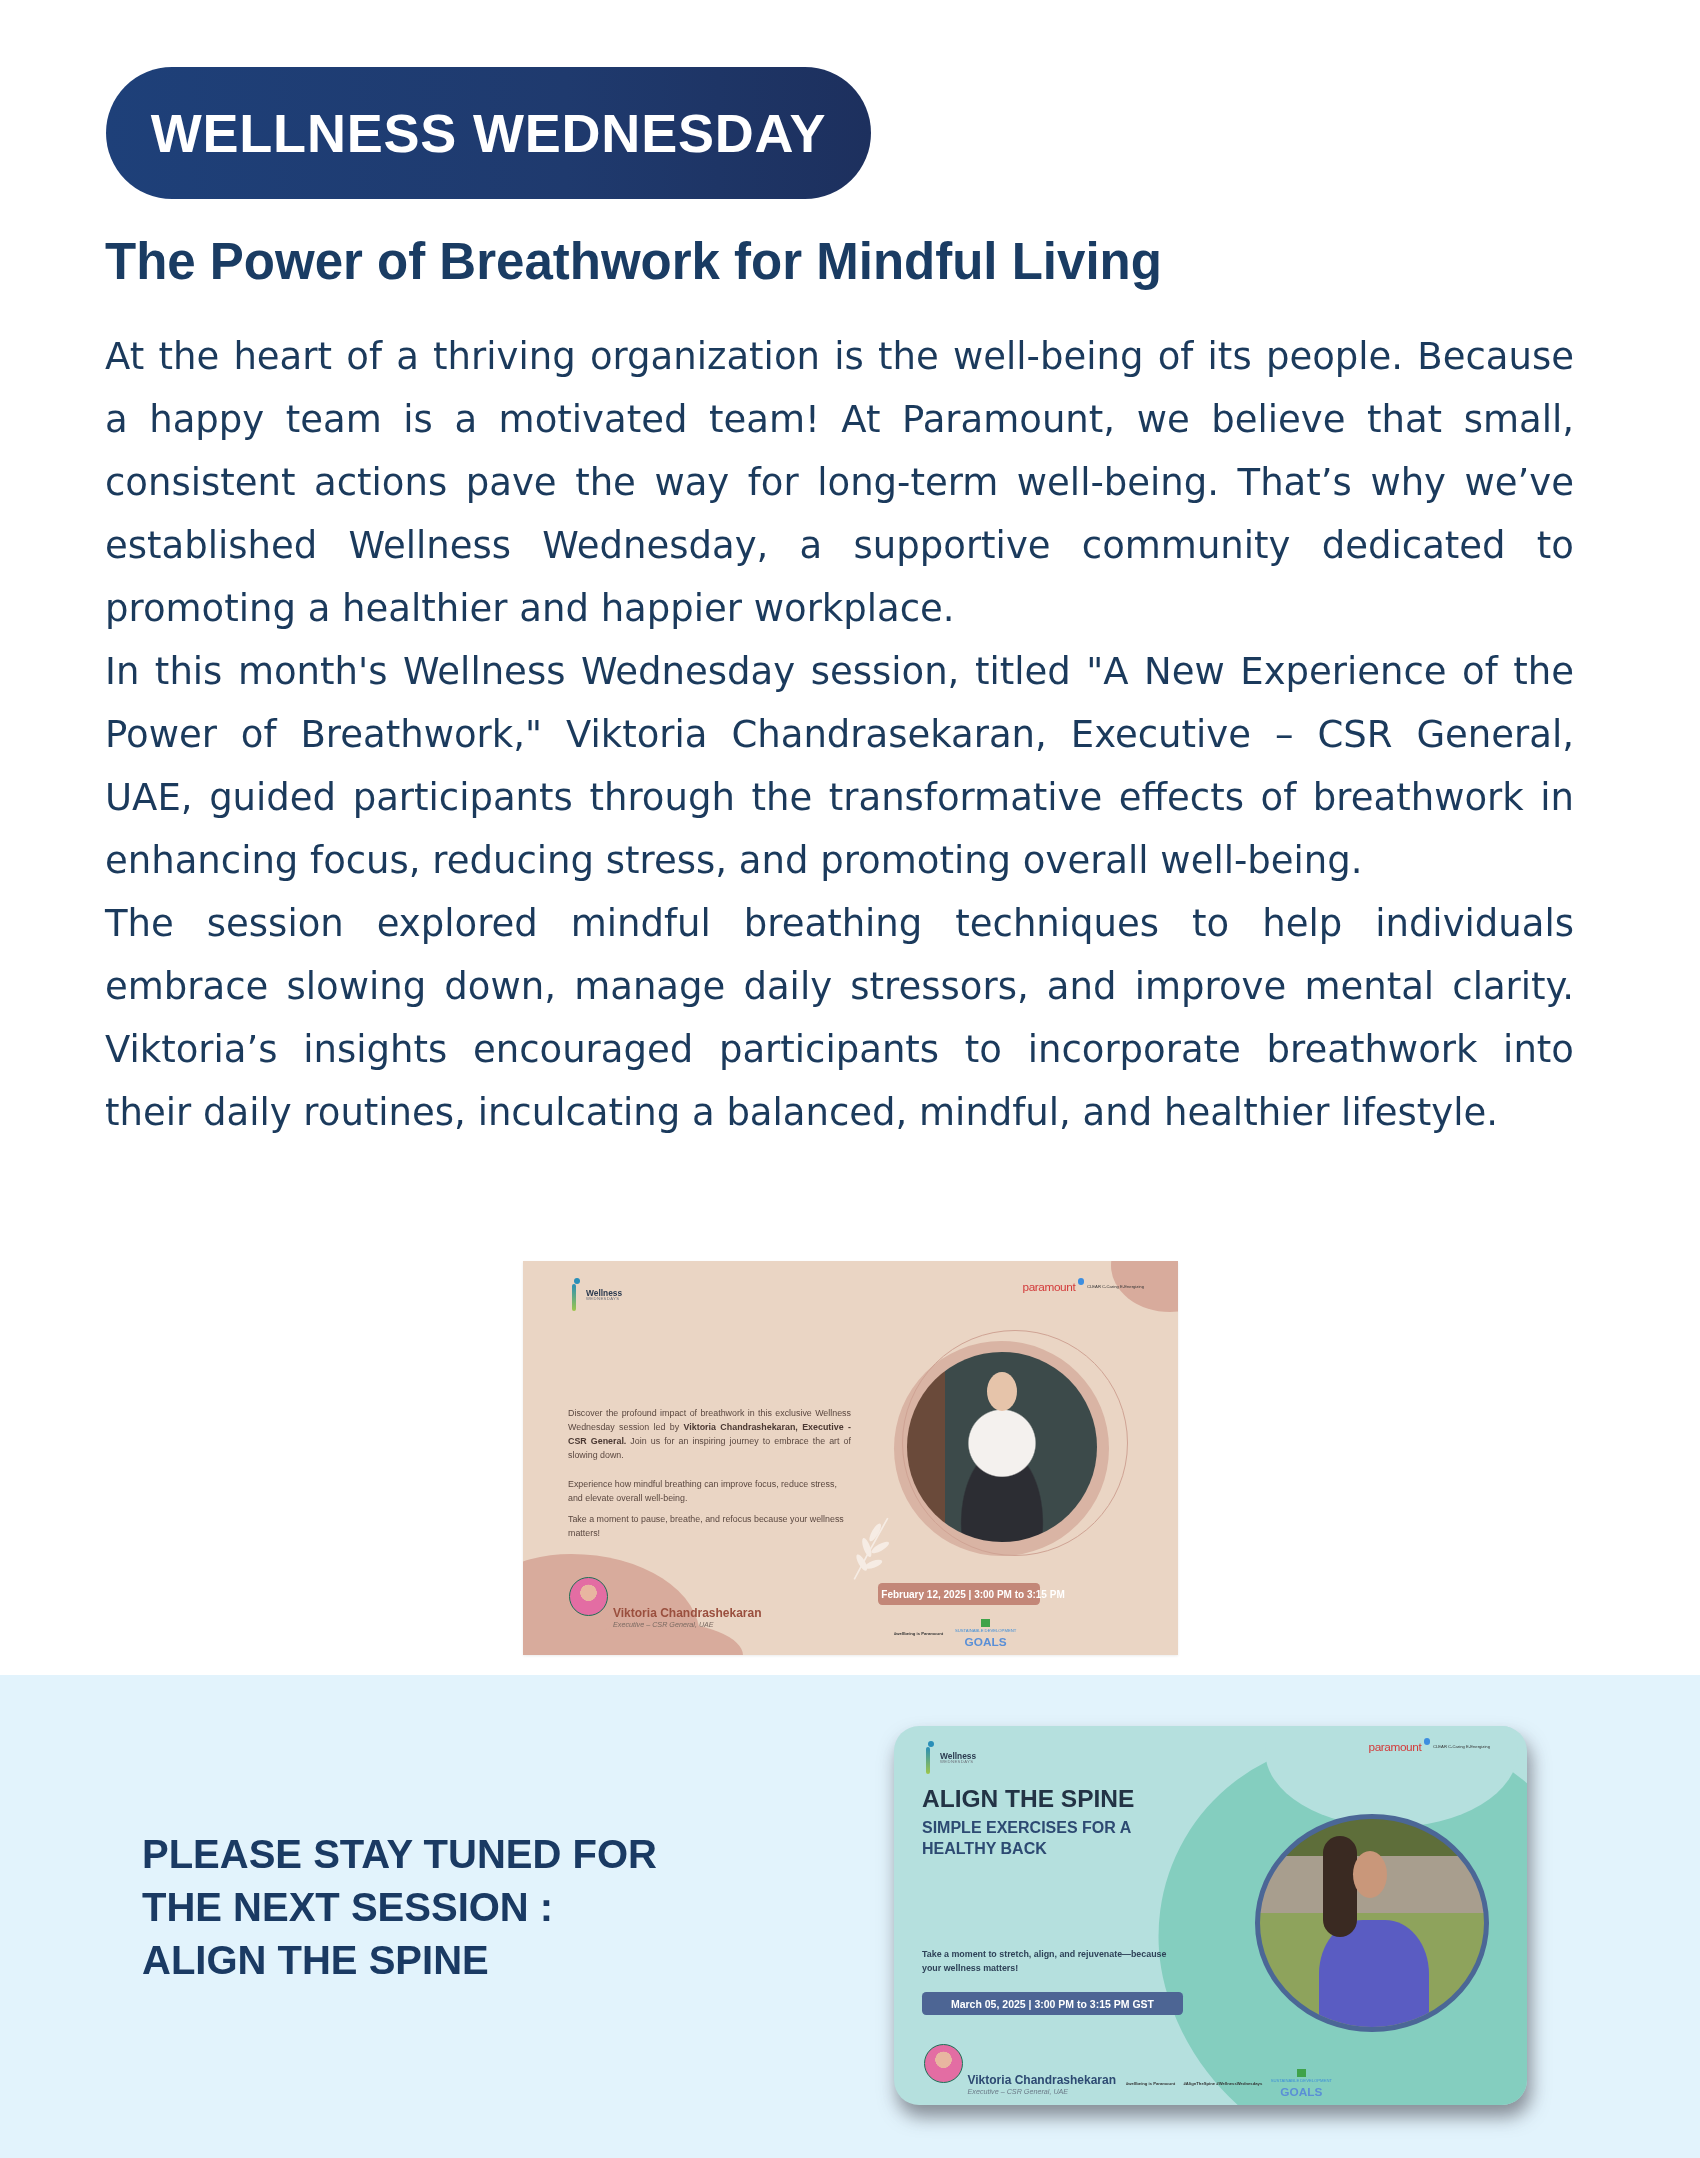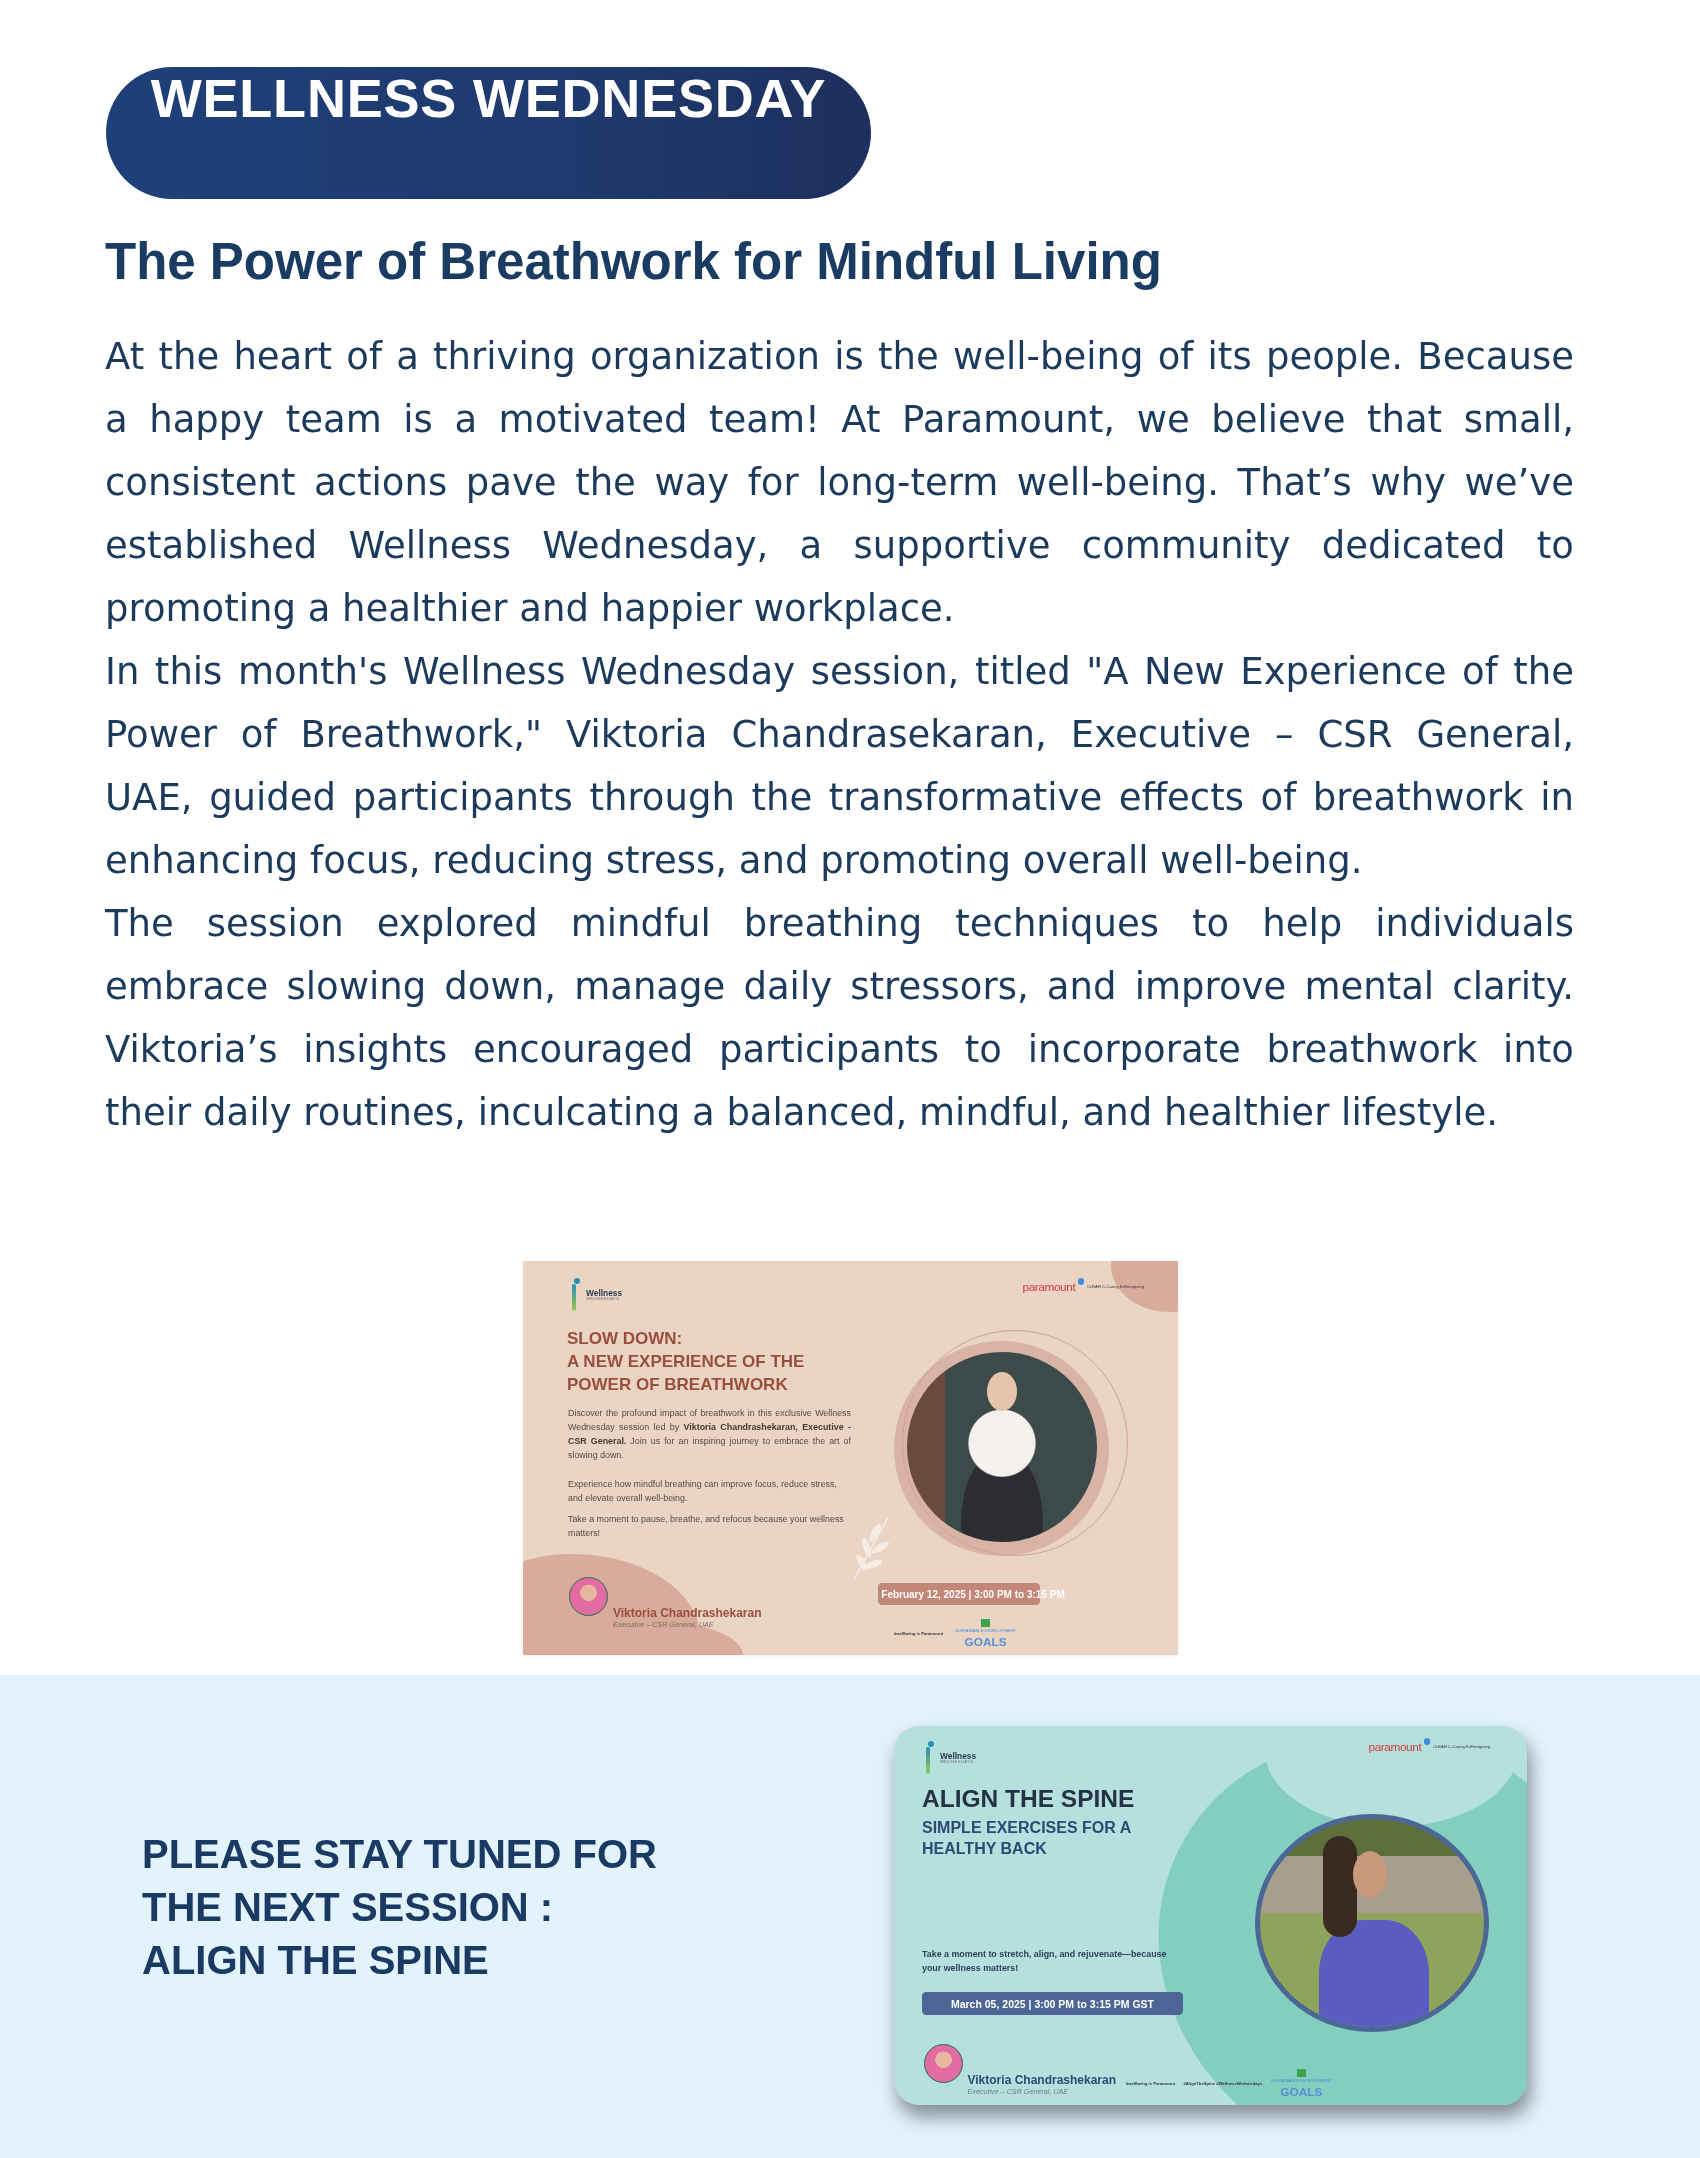--- a/index.html
+++ b/index.html
@@ -3,21 +3,21 @@
 <meta charset="utf-8">
 <style>
   * { box-sizing: border-box; margin: 0; padding: 0; }
   html, body { width: 1701px; height: 2159px; background: #ffffff; overflow: hidden; }
   body { position: relative; font-family: "DejaVu Sans", "Liberation Sans", sans-serif; color: #1b3a5c; }
 
   .pill {
     position: absolute; left: 106px; top: 67px; width: 765px; height: 132px;
     border-radius: 66px;
     background: linear-gradient(90deg, #1e4079 0%, #1f3a6e 60%, #1d305e 100%);
-    display: flex; align-items: flex-start; justify-content: center;
+    display: flex; align-items: center; justify-content: center;
   }
   .pill span { color: #ffffff; font-family: "Liberation Sans", sans-serif; font-weight: 700; font-size: 54px; letter-spacing: 0.8px; }
 
   .headline {
     position: absolute; left: 105px; top: 232px; width: 1434px;
     font-family: "Liberation Sans", sans-serif; font-weight: 700; font-size: 51px; color: #1a3c63;
   }
 
   .body-text {
     position: absolute; left: 105px; top: 325px; width: 1469px;
@@ -131,25 +131,20 @@
       <div class="l2">WEDNESDAYS</div>
     </div>
   </div>
 
   <div class="p1-brand">
     <span class="brand-name">paramount</span>
     <span class="brand-ball"></span>
     <span class="brand-sub">CLEAR C-Caring E-Energizing</span>
   </div>
 
-  <div class="p1-title">
-    <div>SLOW DOWN:</div>
-    <div>A NEW EXPERIENCE OF THE</div>
-    <div>POWER OF BREATHWORK</div>
-  </div>
 
   <div class="p1-desc"><span>Discover the profound impact of breathwork in this exclusive Wellness Wednesday session led by </span><b>Viktoria Chandrashekaran, Executive - CSR General.</b><span> Join us for an inspiring journey to embrace the art of slowing down.</span></div>
   <div class="p1-desc2">Experience how mindful breathing can improve focus, reduce stress, and elevate overall well-being.</div>
   <div class="p1-desc3">Take a moment to pause, breathe, and refocus because your wellness matters!</div>
 
   <div class="p1-ring2"></div>
   <div class="p1-ring"></div>
   <div class="p1-photo">
       <div class="face"></div>
     </div>

